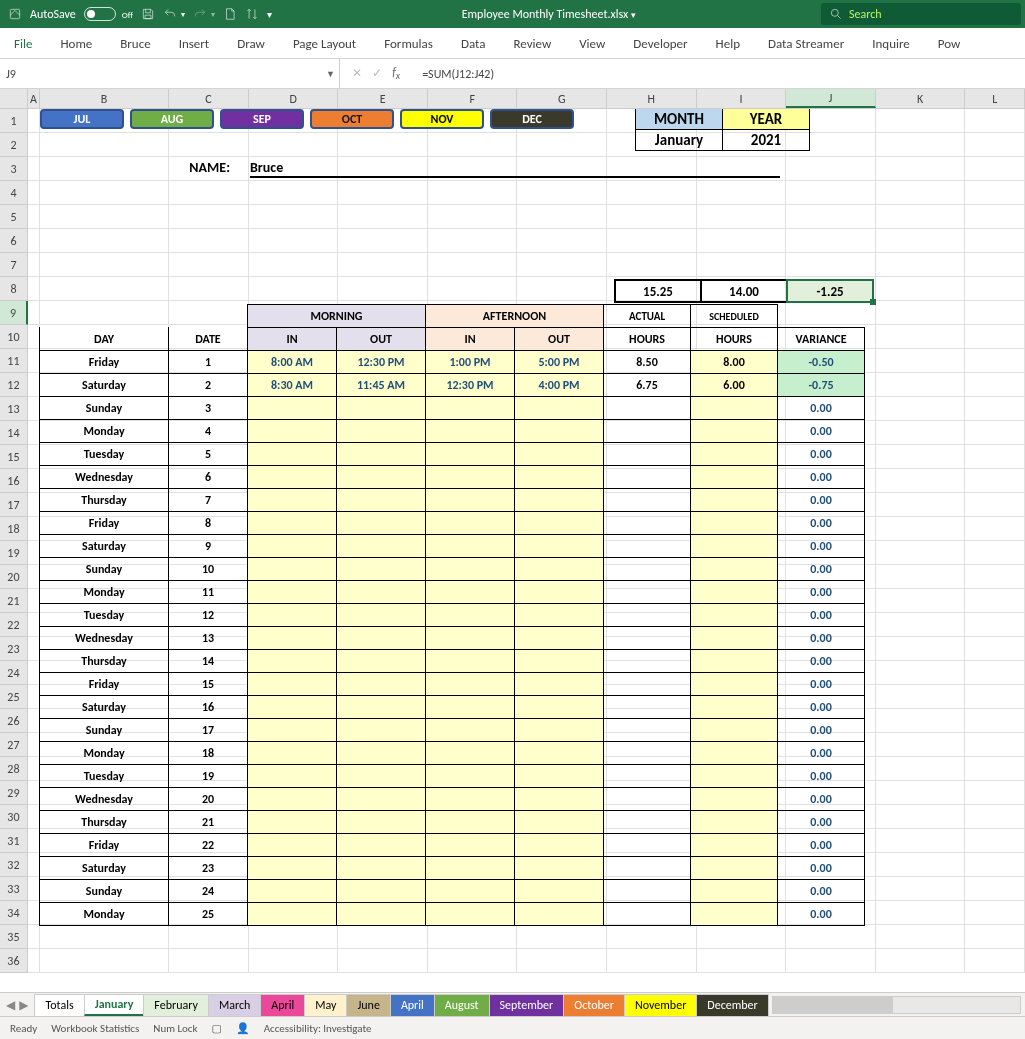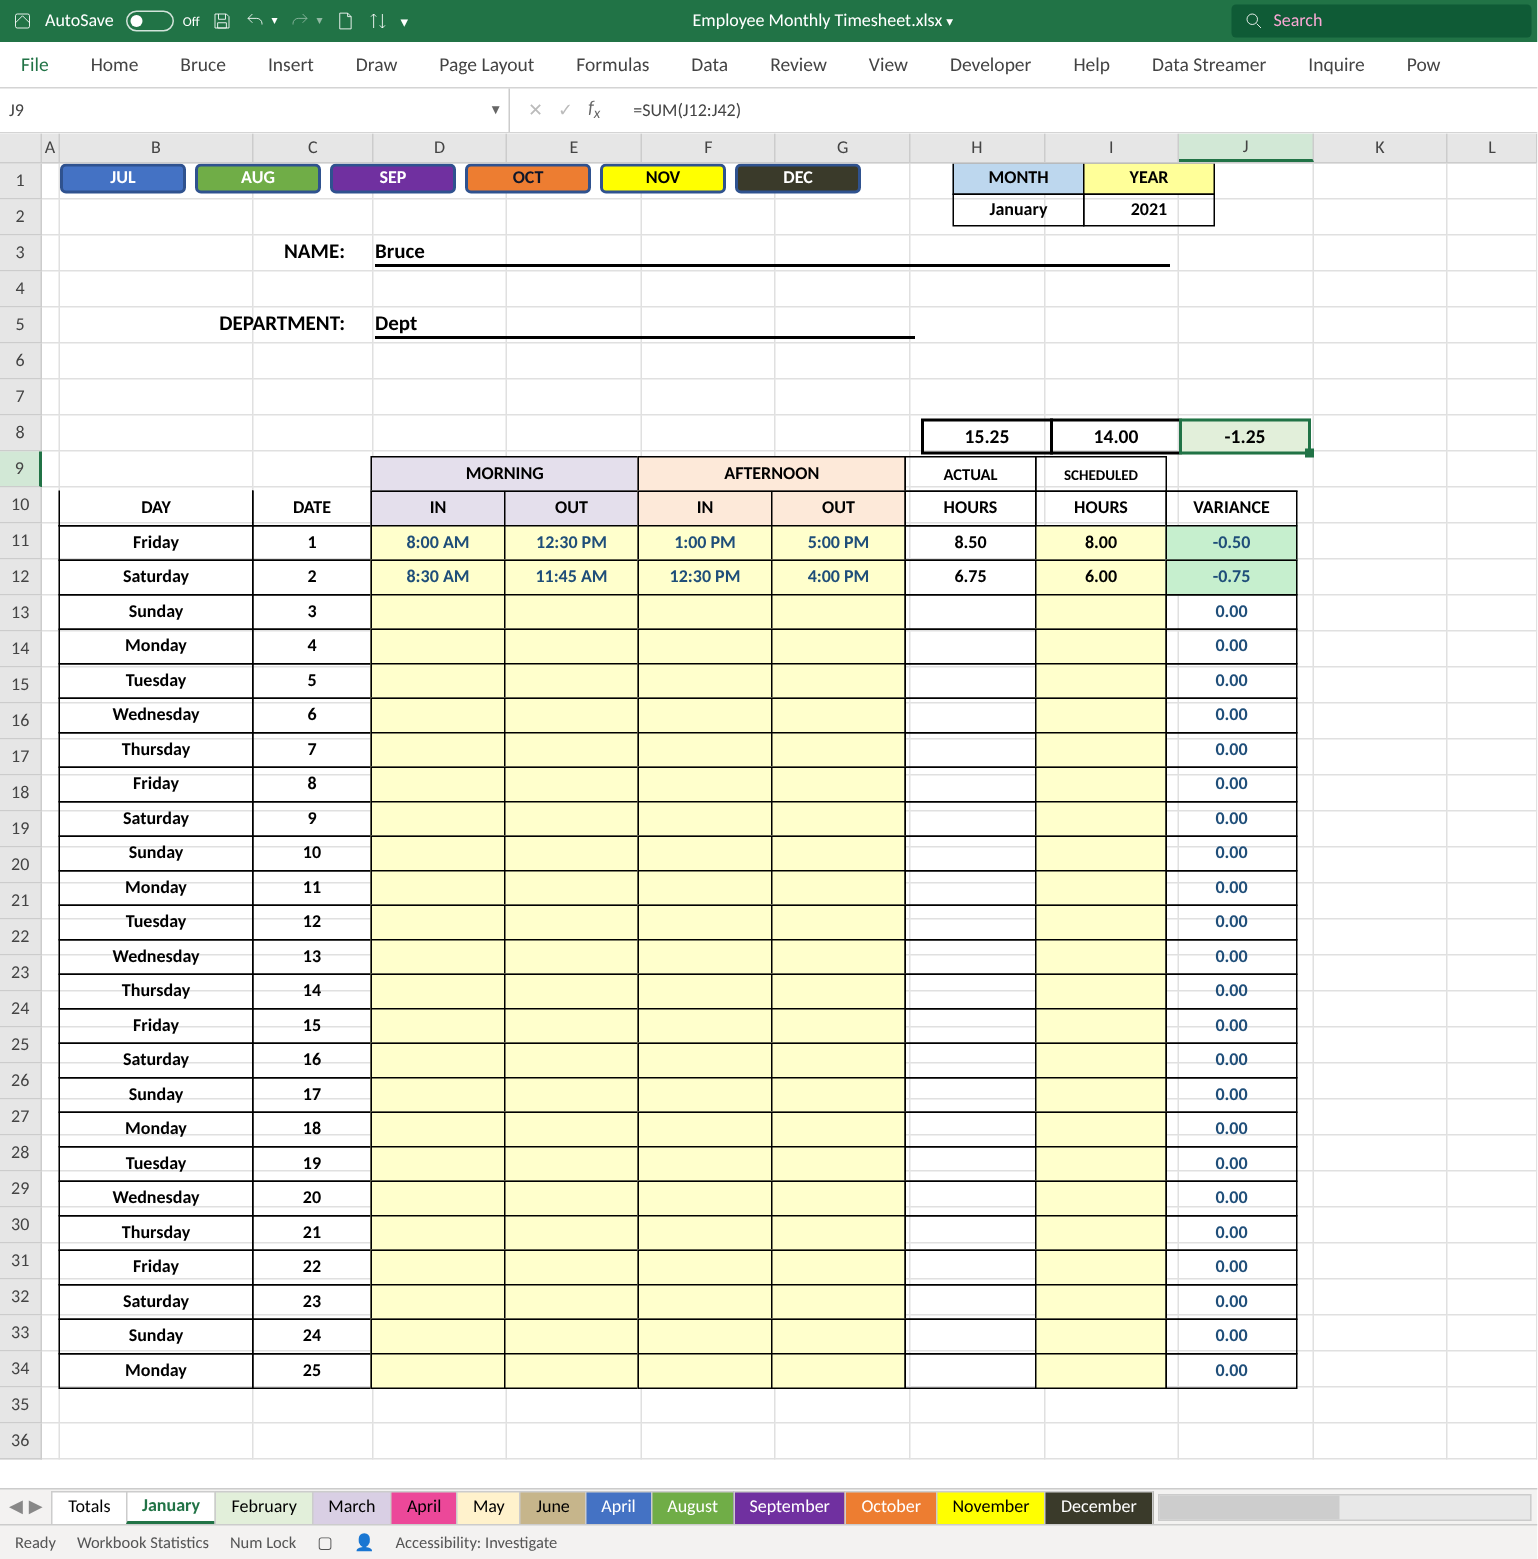--- a/index.html
+++ b/index.html
@@ -31,21 +31,21 @@
 .row .rh.sel{background:#d2e8d6;border-right:2px solid #217346}
 .row .cell{border-right:1px solid #e0e0e0;border-bottom:1px solid #e0e0e0;position:relative}
 
 .cA{width:12px}.cB{width:130px}.cC{width:80px}.cD{width:90px}.cE{width:90px}.cF{width:90px}.cG{width:90px}.cH{width:90px}.cI{width:90px}.cJ{width:90px}.cK{width:90px}.cL{width:60px}
 
 .doc{position:absolute;left:40px;top:20px;font-size:13px}
 .mbtn-row{display:flex;gap:6px;margin-bottom:2px}
 .mbtn{width:84px;height:20px;border:2px solid #2f528f;border-radius:4px;display:flex;align-items:center;justify-content:center;font-weight:700;font-size:12px}
 .mini-tbl{position:absolute;left:596px;top:0}
 .mini-tbl .mrow{display:flex}
-.mini-tbl .mc{width:88px;height:22px;border:1px solid #000;display:flex;align-items:center;justify-content:center;font-size:12px;font-weight:700;margin:-1px 0 0 -1px}
+.mini-tbl .mc{width:88px;height:22px;border:1px solid #000;display:flex;align-items:center;justify-content:center;font-size:15px;font-weight:700;margin:-1px 0 0 -1px}
 .lblrow{display:flex;align-items:flex-start;height:48px}
 .lbl{width:210px;text-align:right;font-weight:700;padding-right:20px;font-size:14px}
 .lval{border-bottom:2px solid #000;font-size:14px;font-weight:700}
 .sumrow{position:absolute;left:576px;top:170px;display:flex}
 .sumrow .sc{width:88px;height:24px;border:2px solid #000;margin-left:-2px;display:flex;align-items:center;justify-content:center;font-weight:700;font-size:13px}
 .sel-cell{border:2px solid #217346!important;background:#e2efda}
 .sel-handle{position:absolute;right:-4px;bottom:-4px;width:6px;height:6px;background:#217346}
 .tbl{position:absolute;left:0;top:196px}
 .tbl .trow{display:flex}
 .tbl .tc{display:flex;align-items:center;justify-content:center;font-size:12px;font-weight:700;height:24px;border:1px solid #000;margin:-1px 0 0 -1px}
@@ -106,21 +106,21 @@
         <path d="M7 4v16M7 4l-3 3M7 4l3 3 M17 20V4M17 20l-3-3M17 20l3-3"></path>
       </svg>
     </div>
   <div class="tb-item" style="font-size:10px">▾</div>
   <div class="title-center"><span>Employee Monthly Timesheet.xlsx</span> <span style="font-size:9px">▾</span></div>
   <div class="search">
     <svg width="14" height="14" viewBox="0 0 24 24">
         <circle cx="10" cy="10" r="6"></circle>
         <path d="M15 15l5 5"></path>
       </svg>
-    <span style="color:#f9a8d4">Search</span>
+    <span style="color:#bef264">Search</span>
   </div>
 </div>
 
 <div class="ribbon-wrap">
   <div class="ribbon" id="ribbon">
       <div class="tab file">File</div>
       <div class="tab">Home</div>
       <div class="tab">Bruce</div>
       <div class="tab">Insert</div>
       <div class="tab">Draw</div>
@@ -725,24 +725,20 @@
       </div>
       <div class="mrow">
         <div class="mc">January</div>
         <div class="mc">2021</div>
       </div>
     </div>
     <div class="lblrow" style="margin-top:30px">
       <div class="lbl">NAME:</div>
       <div class="lval" style="width:530px">Bruce</div>
     </div>
-    <div class="lblrow">
-      <div class="lbl">DEPARTMENT:</div>
-      <div class="lval" style="width:360px">Dept</div>
-    </div>
     <div class="sumrow">
       <div class="sc">15.25</div>
       <div class="sc">14.00</div>
       <div class="sc sel-cell" style="position:relative">
           <span>-1.25</span>
           <div class="sel-handle"></div>
         </div>
     </div>
     <div class="tbl" id="tbl">
         <div class="trow">

